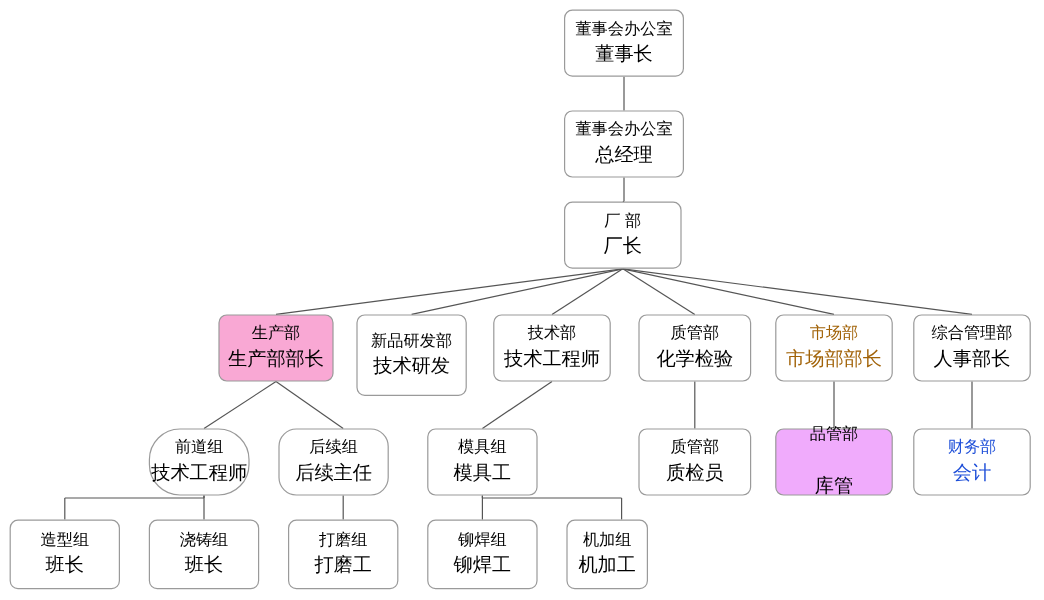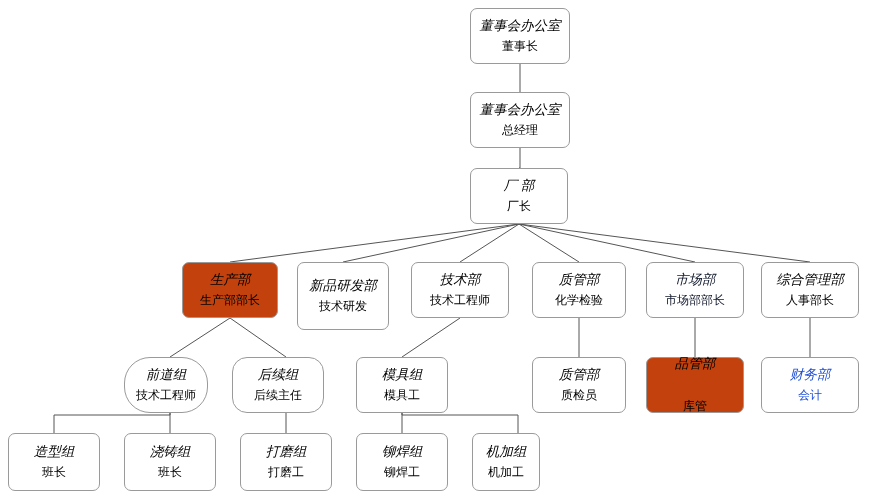--- a/index.html
+++ b/index.html
@@ -35,24 +35,23 @@
     flex-direction: column;
     align-items: center;
     justify-content: center;
     color: #000000;
     line-height: 1.25;
     z-index: 2;
   }
   .node .title {
     font-size: 13.5px;
     white-space: nowrap;
-    font-style: italic;
   }
   .node .sub {
-    font-size: 12px;
+    font-size: 16px;
     white-space: nowrap;
     margin-top: 4px;
   }
 </style>
 </head>
 <body>
 
 <div id="chart-root">
   <svg id="edges" viewBox="0 0 870 500" width="870" height="500">
       <line x1="520" y1="64" x2="520" y2="92" stroke="#555555" stroke-width="1"></line>
@@ -90,37 +89,37 @@
         <div class="sub">董事长</div>
       </div>
       <div class="node" style="left: 470px; top: 92px; width: 100px; height: 56px; border-color: rgb(154, 154, 154); background: rgb(255, 255, 255); color: rgb(0, 0, 0);">
         <div class="title">董事会办公室</div>
         <div class="sub">总经理</div>
       </div>
       <div class="node" style="left: 470px; top: 168px; width: 98px; height: 56px; border-color: rgb(154, 154, 154); background: rgb(255, 255, 255); color: rgb(0, 0, 0);">
         <div class="title">厂 部</div>
         <div class="sub">厂长</div>
       </div>
-      <div class="node" style="left: 182px; top: 262px; width: 96px; height: 56px; border-color: rgb(154, 154, 154); background: #c2410c; color: rgb(0, 0, 0);">
+      <div class="node" style="left: 182px; top: 262px; width: 96px; height: 56px; border-color: rgb(154, 154, 154); background: #f9a8d4; color: rgb(0, 0, 0);">
         <div class="title">生产部</div>
         <div class="sub">生产部部长</div>
       </div>
       <div class="node" style="left: 297px; top: 262px; width: 92px; height: 68px; border-color: rgb(154, 154, 154); background: rgb(255, 255, 255); color: rgb(0, 0, 0);">
         <div class="title">新品研发部</div>
         <div class="sub">技术研发</div>
       </div>
       <div class="node" style="left: 411px; top: 262px; width: 98px; height: 56px; border-color: rgb(154, 154, 154); background: rgb(255, 255, 255); color: rgb(0, 0, 0);">
         <div class="title">技术部</div>
         <div class="sub">技术工程师</div>
       </div>
       <div class="node" style="left: 532px; top: 262px; width: 94px; height: 56px; border-color: rgb(154, 154, 154); background: rgb(255, 255, 255); color: rgb(0, 0, 0);">
         <div class="title">质管部</div>
         <div class="sub">化学检验</div>
       </div>
-      <div class="node" style="left: 646px; top: 262px; width: 98px; height: 56px; border-color: rgb(154, 154, 154); background: rgb(255, 255, 255); color: #0f172a;">
+      <div class="node" style="left: 646px; top: 262px; width: 98px; height: 56px; border-color: rgb(154, 154, 154); background: rgb(255, 255, 255); color: #a16207;">
         <div class="title">市场部</div>
         <div class="sub">市场部部长</div>
       </div>
       <div class="node" style="left: 761px; top: 262px; width: 98px; height: 56px; border-color: rgb(154, 154, 154); background: rgb(255, 255, 255); color: rgb(0, 0, 0);">
         <div class="title">综合管理部</div>
         <div class="sub">人事部长</div>
       </div>
       <div class="node" style="left: 124px; top: 357px; width: 84px; height: 56px; border-color: rgb(154, 154, 154); background: rgb(255, 255, 255); color: rgb(0, 0, 0); border-radius: 26px;">
         <div class="title">前道组</div>
         <div class="sub">技术工程师</div>
@@ -130,21 +129,21 @@
         <div class="sub">后续主任</div>
       </div>
       <div class="node" style="left: 356px; top: 357px; width: 92px; height: 56px; border-color: rgb(154, 154, 154); background: rgb(255, 255, 255); color: rgb(0, 0, 0);">
         <div class="title">模具组</div>
         <div class="sub">模具工</div>
       </div>
       <div class="node" style="left: 532px; top: 357px; width: 94px; height: 56px; border-color: rgb(154, 154, 154); background: rgb(255, 255, 255); color: rgb(0, 0, 0);">
         <div class="title">质管部</div>
         <div class="sub">质检员</div>
       </div>
-      <div class="node" style="left: 646px; top: 357px; width: 98px; height: 56px; border-color: rgb(154, 154, 154); background: #c2410c; color: rgb(0, 0, 0); gap: 22px;">
+      <div class="node" style="left: 646px; top: 357px; width: 98px; height: 56px; border-color: rgb(154, 154, 154); background: #f0abfc; color: rgb(0, 0, 0); gap: 22px;">
         <div class="title">品管部</div>
         <div class="sub">库管</div>
       </div>
       <div class="node" style="left: 761px; top: 357px; width: 98px; height: 56px; border-color: rgb(154, 154, 154); background: rgb(255, 255, 255); color: #1d4ed8;">
         <div class="title">财务部</div>
         <div class="sub">会计</div>
       </div>
       <div class="node" style="left: 8px; top: 433px; width: 92px; height: 58px; border-color: rgb(154, 154, 154); background: rgb(255, 255, 255); color: rgb(0, 0, 0);">
         <div class="title">造型组</div>
         <div class="sub">班长</div>

